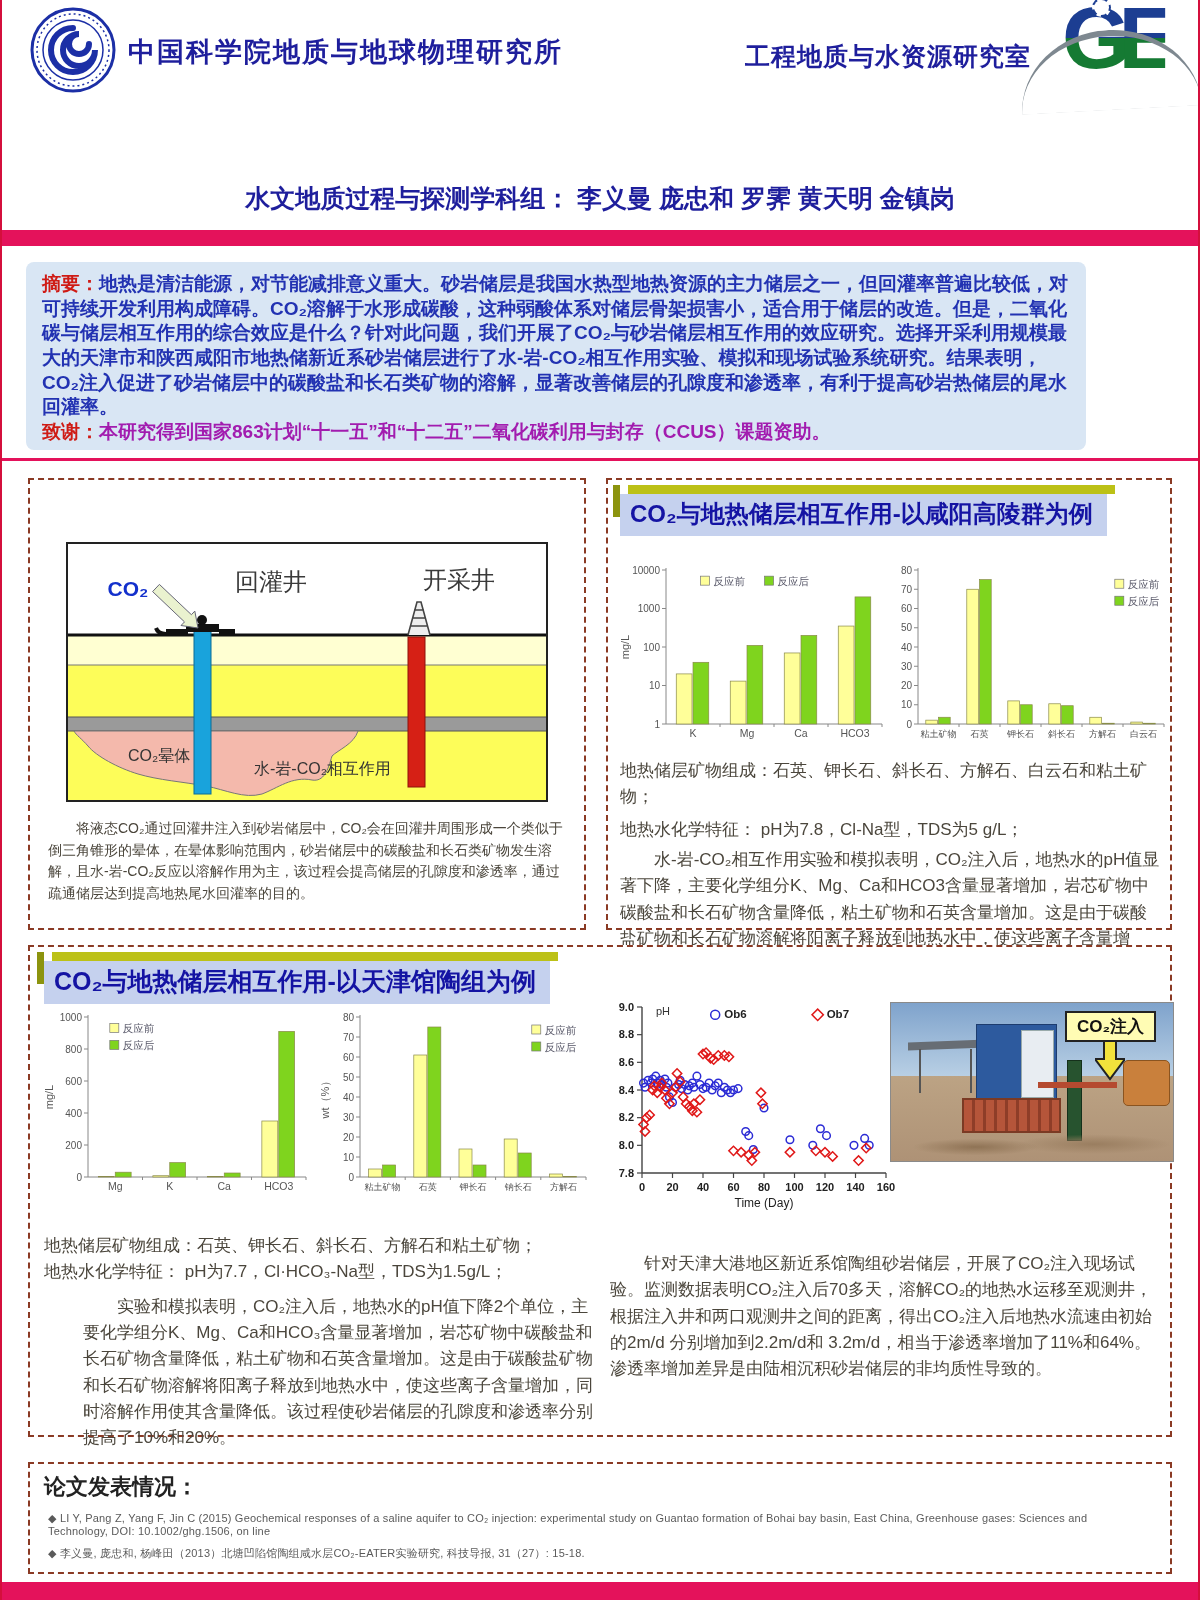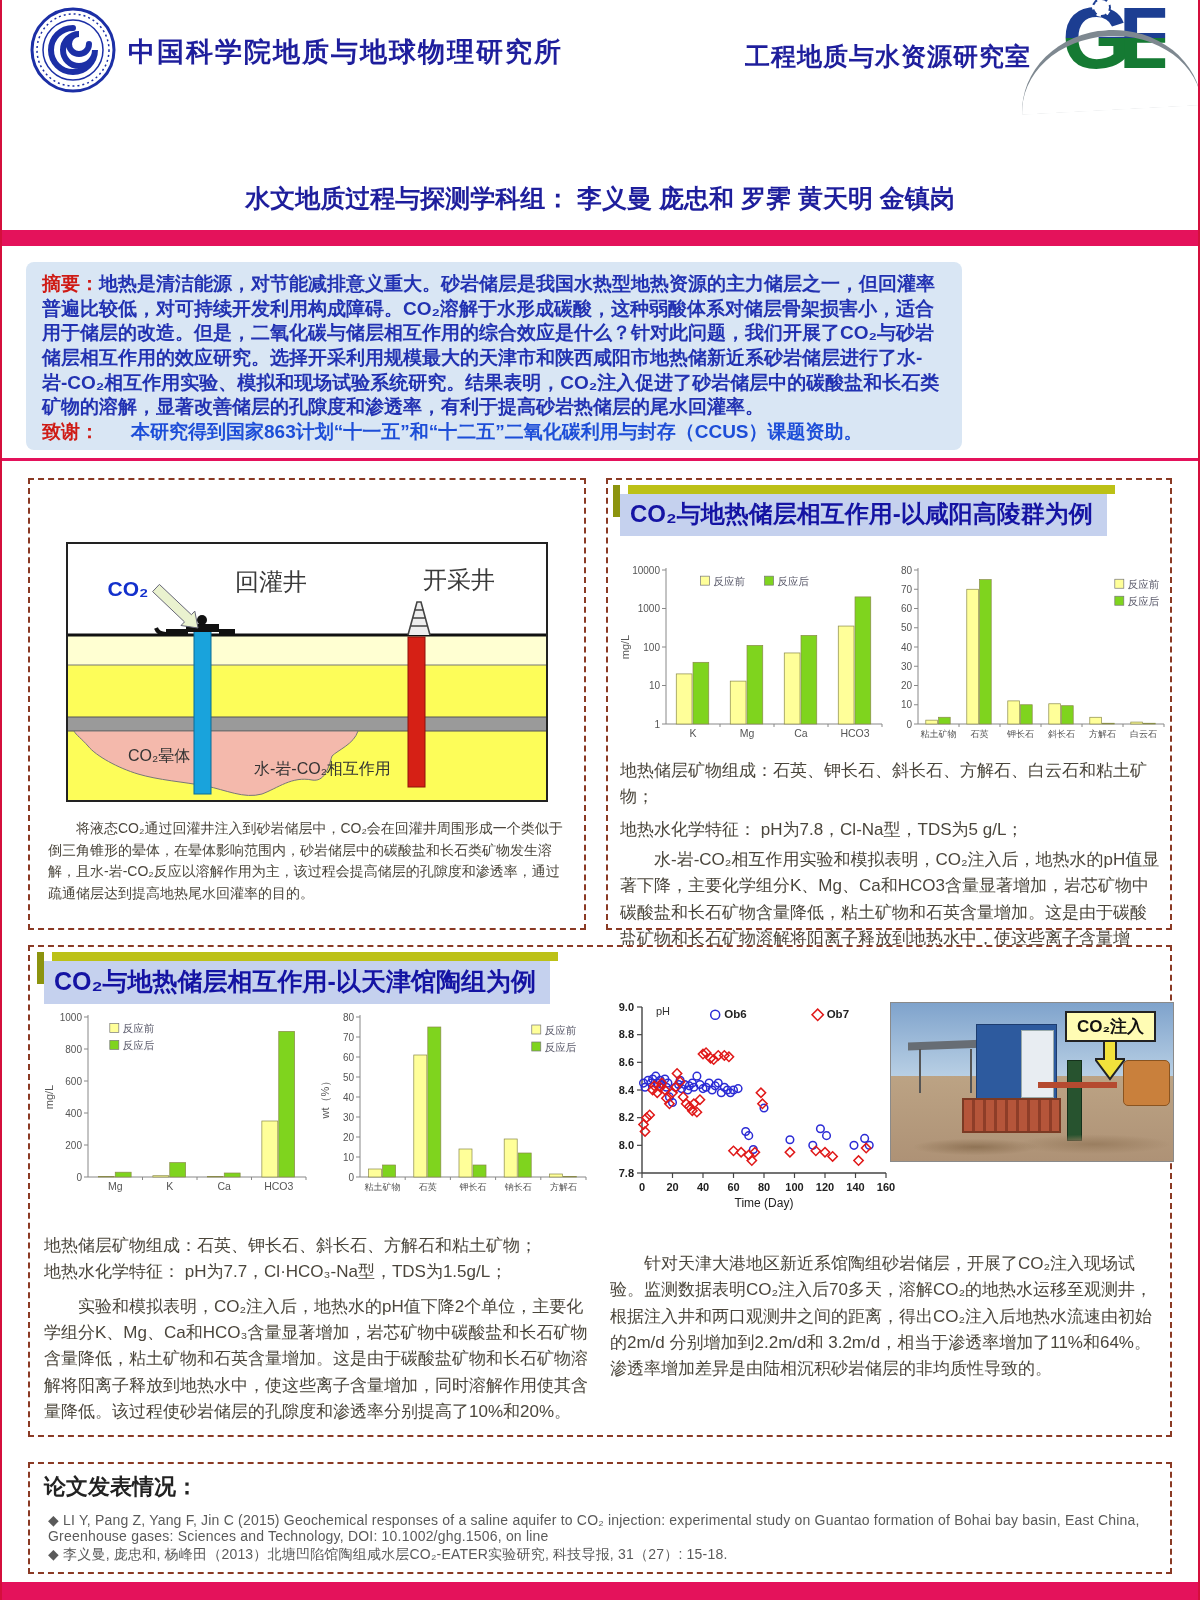--- a/index.html
+++ b/index.html
@@ -24,25 +24,25 @@
   .title{position:absolute;left:0;top:96px;width:100%;margin:0;text-align:center;font-size:47px;font-weight:900;
          color:#E11515;letter-spacing:3px;text-shadow:2px 2px 0 #f3aebe;}
   .authors{position:absolute;left:0;top:182px;width:100%;text-align:center;font-size:25px;font-weight:bold;color:#1E1E9C;}
 
   .bar{position:absolute;left:0;width:1200px;background:#E4125B;}
   .bar-top{top:230px;height:16px;}
   .bar-bottom{top:1582px;height:18px;}
   .hline{position:absolute;left:0;top:458px;width:1200px;height:3px;background:#E4125B;}
 
   
-  .abstract{position:absolute;left:26px;top:262px;width:936px;height:188px;background:#D9E6F4;border-radius:8px;
+  .abstract{position:absolute;left:26px;top:262px;width:1060px;height:188px;background:#D9E6F4;border-radius:8px;
             box-sizing:border-box;padding:10px 16px;font-size:19px;font-weight:bold;line-height:1.3;color:#2232B2;}
   .abs-label{color:#CF1B15;}
   .abs-body{color:#2232B2;}
-  .abs-ack{color:#1d4ed8;margin-left:32px;}
+  .abs-ack{color:#a21caf;}
 
   
   .panel{position:absolute;border:2px dashed #8A3A24;background:#fff;box-sizing:border-box;}
   #panel1{left:28px;top:478px;width:558px;height:452px;}
   #panel2{left:606px;top:478px;width:566px;height:452px;}
   #panel3{left:28px;top:945px;width:1144px;height:492px;}
   #pubs{left:28px;top:1462px;width:1144px;height:112px;}
 
   .ptitle{position:absolute;display:inline-block;background:#C5D1EE;color:#1413A3;font-weight:bold;
           padding:4px 14px 6px 10px;white-space:nowrap;}
@@ -87,21 +87,21 @@
   .ph-tank{position:absolute;right:1%;top:36%;width:16%;height:28%;background:#C9803C;border:1px solid #8a5420;border-radius:5px;}
   .ph-ground-shadow{position:absolute;left:0;bottom:0;width:100%;height:18%;
       background:radial-gradient(ellipse 90px 12px at 30% 50%,#8F7355 0%,rgba(0,0,0,0) 70%),
                  radial-gradient(ellipse 110px 14px at 72% 40%,#9A7E60,rgba(0,0,0,0) 70%);}
   .ph-callout{position:absolute;right:6%;top:5%;background:#FFFCB4;border:2px solid #222;color:#111;
               font-size:17px;font-weight:bold;padding:2px 10px;white-space:nowrap;}
   .ph-arrow{position:absolute;right:17%;top:24%;}
 
   
   #pubs .pub-title{position:absolute;left:14px;top:8px;font-size:22px;font-weight:bold;color:#222;}
-  .pub-item{position:absolute;left:18px;font-size:14px;color:#5a5a5a;letter-spacing:0.2px;}
+  .pub-item{position:absolute;left:18px;font-size:11px;color:#5a5a5a;letter-spacing:0.2px;}
   #pub0{top:48px;width:1100px;}
   #pub1{top:82px;width:1100px;}
 </style>
 </head>
 <body>
 
 <div id="poster">
   <div class="edge edge-l"></div>
   <div class="edge edge-r"></div>
 
@@ -486,21 +486,21 @@
       <div class="ph-ground-shadow"></div>
       <div class="ph-callout">CO₂注入</div>
       <svg class="ph-arrow" width="30" height="40" viewBox="0 0 30 40">
         <polygon points="9,0 21,0 21,18 30,18 15,38 0,18 9,18" fill="#F2E23C" stroke="#222" stroke-width="2"></polygon>
       </svg>
     </div>
 
     <div class="ptext" id="p3-text-left">
       <span id="p3-line1">地热储层矿物组成：石英、钾长石、斜长石、方解石和粘土矿物；</span>
       <span id="p3-line2">地热水化学特征： pH为7.7，Cl·HCO₃-Na型，TDS为1.5g/L；</span>
-      <span class="pindent" style="display:block;">实验和模拟表明，CO₂注入后，地热水的pH值下降2个单位，主要化学组分K、Mg、Ca和HCO₃含量显著增加，岩芯矿物中碳酸盐和长石矿物含量降低，粘土矿物和石英含量增加。这是由于碳酸盐矿物和长石矿物溶解将阳离子释放到地热水中，使这些离子含量增加，同时溶解作用使其含量降低。该过程使砂岩储层的孔隙度和渗透率分别提高了10%和20%。</span>
+      <span class="pindent" style="display:block;margin-left:39px;">实验和模拟表明，CO₂注入后，地热水的pH值下降2个单位，主要化学组分K、Mg、Ca和HCO₃含量显著增加，岩芯矿物中碳酸盐和长石矿物含量降低，粘土矿物和石英含量增加。这是由于碳酸盐矿物和长石矿物溶解将阳离子释放到地热水中，使这些离子含量增加，同时溶解作用使其含量降低。该过程使砂岩储层的孔隙度和渗透率分别提高了10%和20%。</span>
     </div>
     <div class="ptext pindent" id="p3-text-right">针对天津大港地区新近系馆陶组砂岩储层，开展了CO₂注入现场试验。监测数据表明CO₂注入后70多天，溶解CO₂的地热水运移至观测井，根据注入井和两口观测井之间的距离，得出CO₂注入后地热水流速由初始的2m/d 分别增加到2.2m/d和 3.2m/d，相当于渗透率增加了11%和64%。渗透率增加差异是由陆相沉积砂岩储层的非均质性导致的。</div>
   </section>
 
   <section class="panel" id="pubs">
     <div class="pub-title">论文发表情况：</div>
     <div class="pub-item" id="pub0">◆ LI Y, Pang Z, Yang F, Jin C (2015) Geochemical responses of a saline aquifer to CO₂ injection: experimental study on Guantao formation of Bohai bay basin, East China, Greenhouse gases: Sciences and Technology, DOI: 10.1002/ghg.1506, on line</div>
     <div class="pub-item" id="pub1">◆ 李义曼, 庞忠和, 杨峰田（2013）北塘凹陷馆陶组咸水层CO₂-EATER实验研究, 科技导报, 31（27）: 15-18.</div>
   </section>
 

